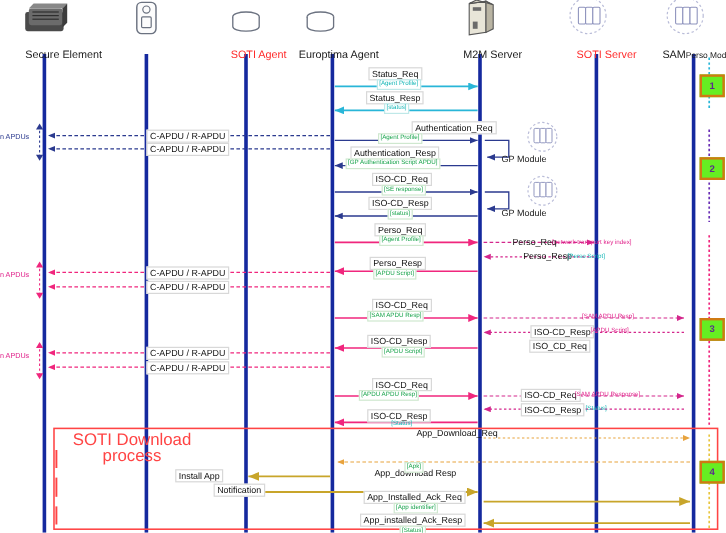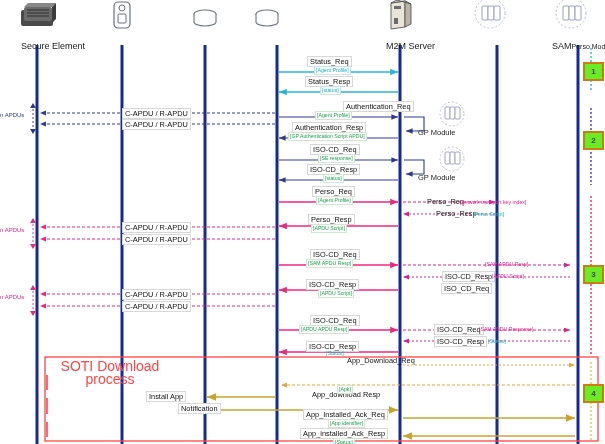--- a/index.html
+++ b/index.html
@@ -199,22 +199,31 @@
     <line x1="591" y1="48" x2="591" y2="90" stroke="#29b6d8"></line>
     <line x1="591" y1="108" x2="591" y2="185" stroke="#6a2fb5"></line>
     <line x1="591" y1="196" x2="591" y2="355" stroke="#f0267d"></line>
     <line x1="591" y1="362" x2="591" y2="440" stroke="#e8c53d"></line>
   </g>
 </svg>
 
 <div class="hdr" style="left:0px;top:35px;width:75px;">
   <span class="hdr-label">Secure Element</span>
 </div>
+<div class="hdr" style="left:167px;top:35px;width:76px;">
+  <span class="hdr-label red">SOTI Agent</span>
+</div>
+<div class="hdr" style="left:228px;top:35px;width:80px;">
+  <span class="hdr-label">Europtima Agent</span>
+</div>
 <div class="hdr" style="left:362px;top:35px;width:76px;">
   <span class="hdr-label">M2M Server</span>
+</div>
+<div class="hdr" style="left:457px;top:35px;width:76px;">
+  <span class="hdr-label red">SOTI Server</span>
 </div>
 <div class="hdr" style="left:531px;top:35px;width:74px;">
   <span class="hdr-label">SAM</span><span class="hdr-sub">Perso Module</span>
 </div>
 
 <div class="msg" style="left:307px;top:56px;">Status_Req</div>
 <div class="sub teal" style="left:314px;top:66px;">[Agent Profile]</div>
 
 <div class="msg" style="left:305px;top:76px;">Status_Resp</div>
 <div class="sub teal" style="left:320px;top:86px;">[status]</div>

